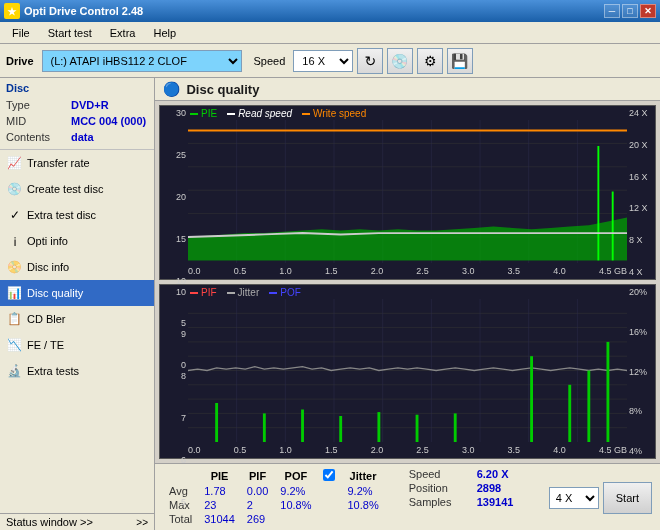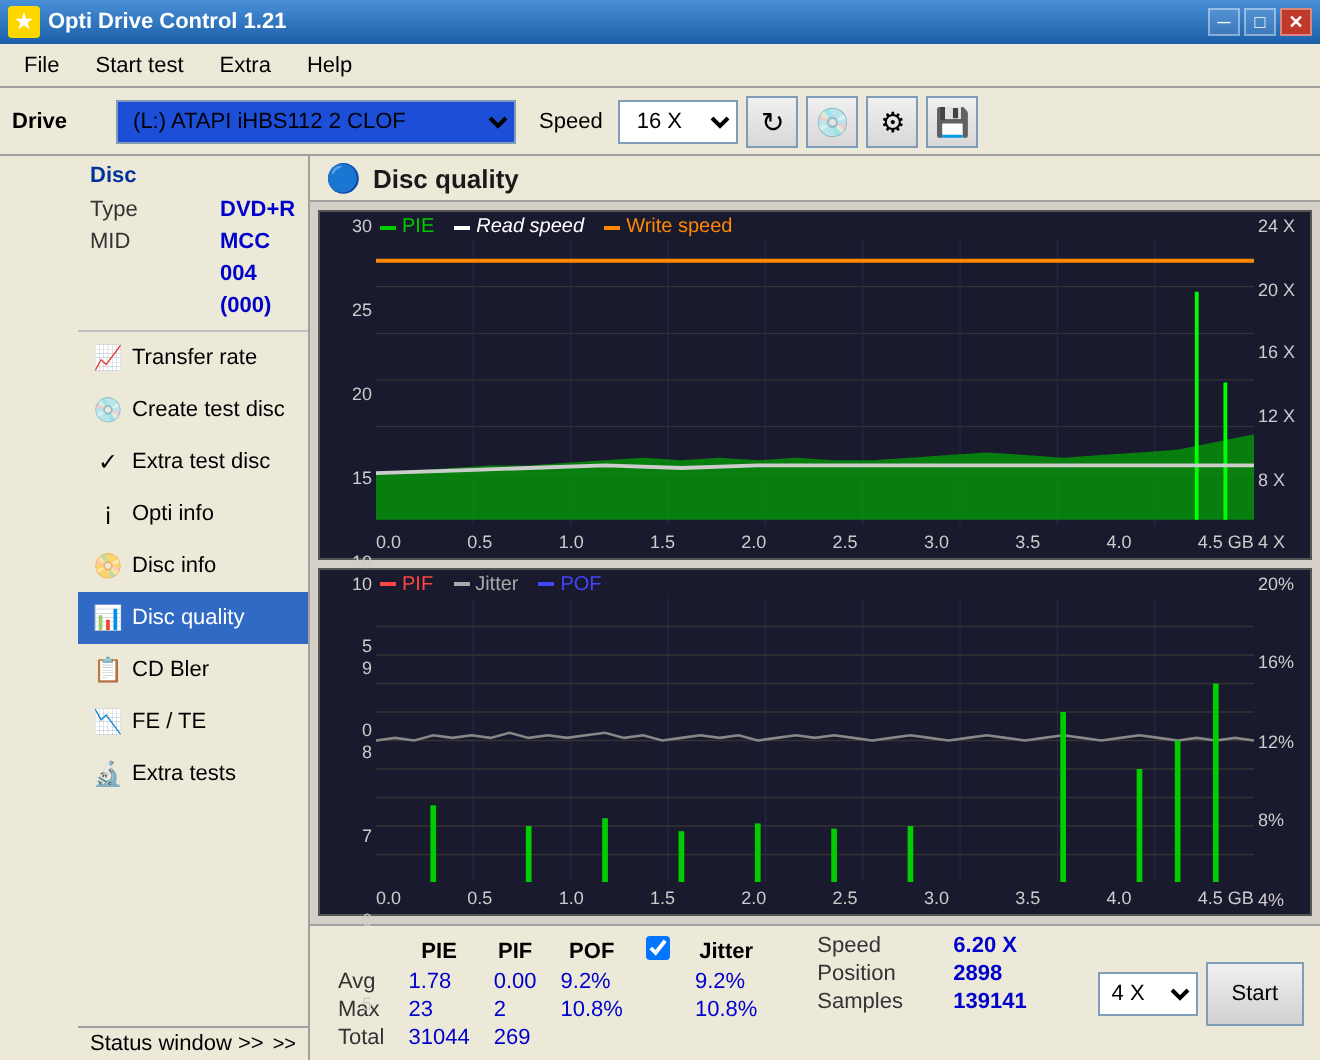--- a/index.html
+++ b/index.html
@@ -70,26 +70,26 @@
       height: 34px;
       display: flex;
       align-items: center;
       padding: 0 6px;
       border-bottom: 1px solid #a0a0a0;
       gap: 4px;
     }
     .toolbar-label {
       font-size: 11px;
       font-weight: bold;
-      margin-right: 20px;
+      margin-right: 4px;
     }
     .drive-select {
       height: 22px;
       border: 1px solid #7f9db9;
-      background: #1d4ed8;
+      background: #7dd3fc;
       font-size: 11px;
       padding: 0 4px;
       width: 200px;
     }
     .speed-label {
       font-size: 11px;
       margin-left: 8px;
       margin-right: 4px;
     }
     .speed-select {
@@ -116,21 +116,20 @@
     }
 
     
     .sidebar {
       width: 155px;
       background: #ece9d8;
       border-right: 1px solid #a0a0a0;
       display: flex;
       flex-direction: column;
       flex-shrink: 0;
-      padding-left: 39px;
     }
     .disc-section {
       padding: 4px 6px;
       border-bottom: 1px solid #c0c0c0;
     }
     .disc-header {
       font-weight: bold;
       font-size: 11px;
       color: #003399;
       margin-bottom: 3px;
@@ -354,21 +353,21 @@
     }
   </style>
 </head>
 <body>
 
 <div class="title-bar">
   <div class="title-bar-left">
     <div class="title-bar-icon">
       <span>★</span>
     </div>
-    <span>Opti Drive Control 1.21</span>
+    <span>Opti Drive Control 2.48</span>
   </div>
   <div class="title-bar-buttons">
     <div class="tb-btn">─</div>
     <div class="tb-btn">□</div>
     <div class="tb-btn close">✕</div>
   </div>
 </div>
 
 <div class="menu-bar">
   <span class="menu-item">File</span>
@@ -397,20 +396,24 @@
   <div class="sidebar">
     <div class="disc-section">
       <div class="disc-header">Disc</div>
       <div class="disc-row">
         <span class="disc-row-label">Type</span>
         <span class="disc-row-value">DVD+R</span>
       </div>
       <div class="disc-row">
         <span class="disc-row-label">MID</span>
         <span class="disc-row-value">MCC 004 (000)</span>
+      </div>
+      <div class="disc-row">
+        <span class="disc-row-label">Contents</span>
+        <span class="disc-row-value">data</span>
       </div>
     </div>
 
     <div class="nav-section">
       <div class="nav-item">
         <span class="nav-icon">📈</span>
         <span>Transfer rate</span>
       </div>
       <div class="nav-item">
         <span class="nav-icon">💿</span>

